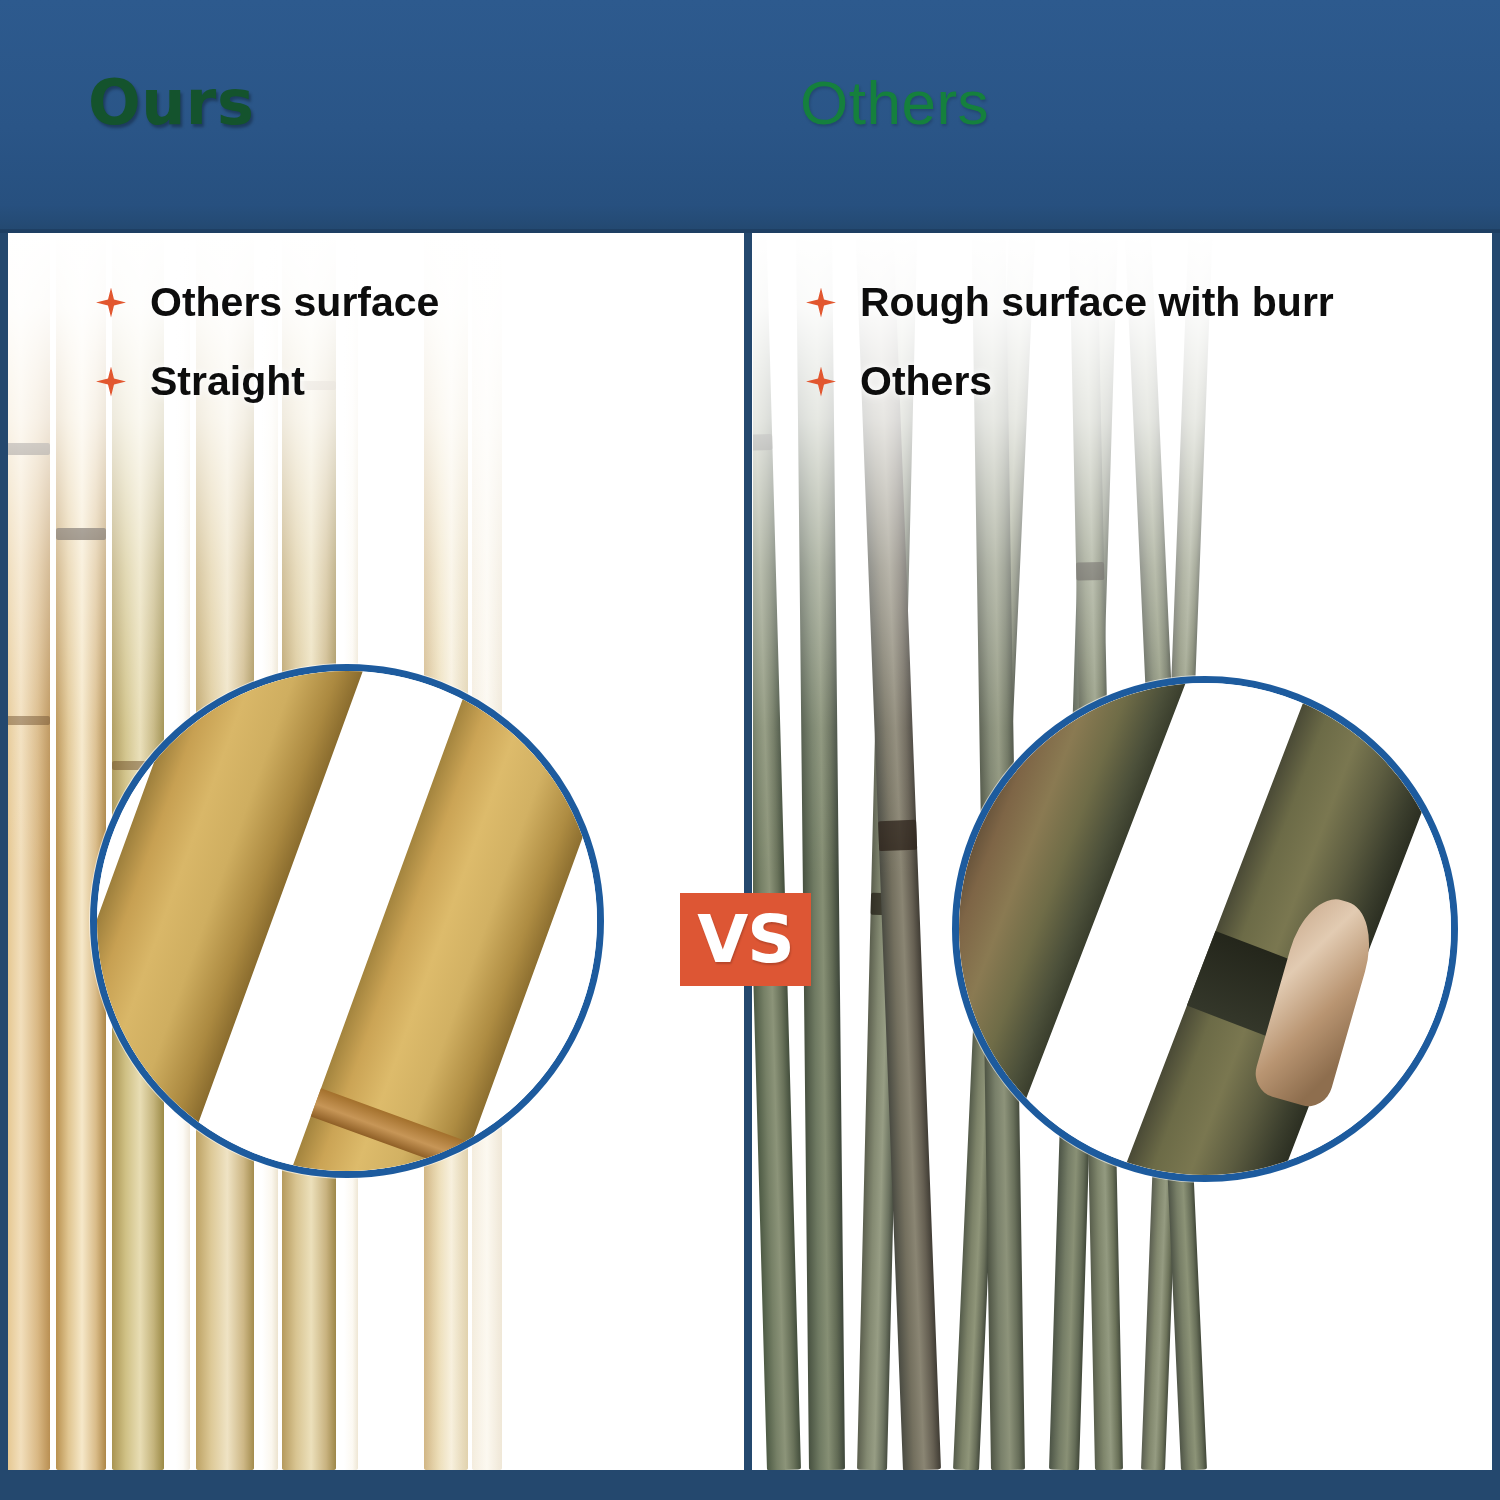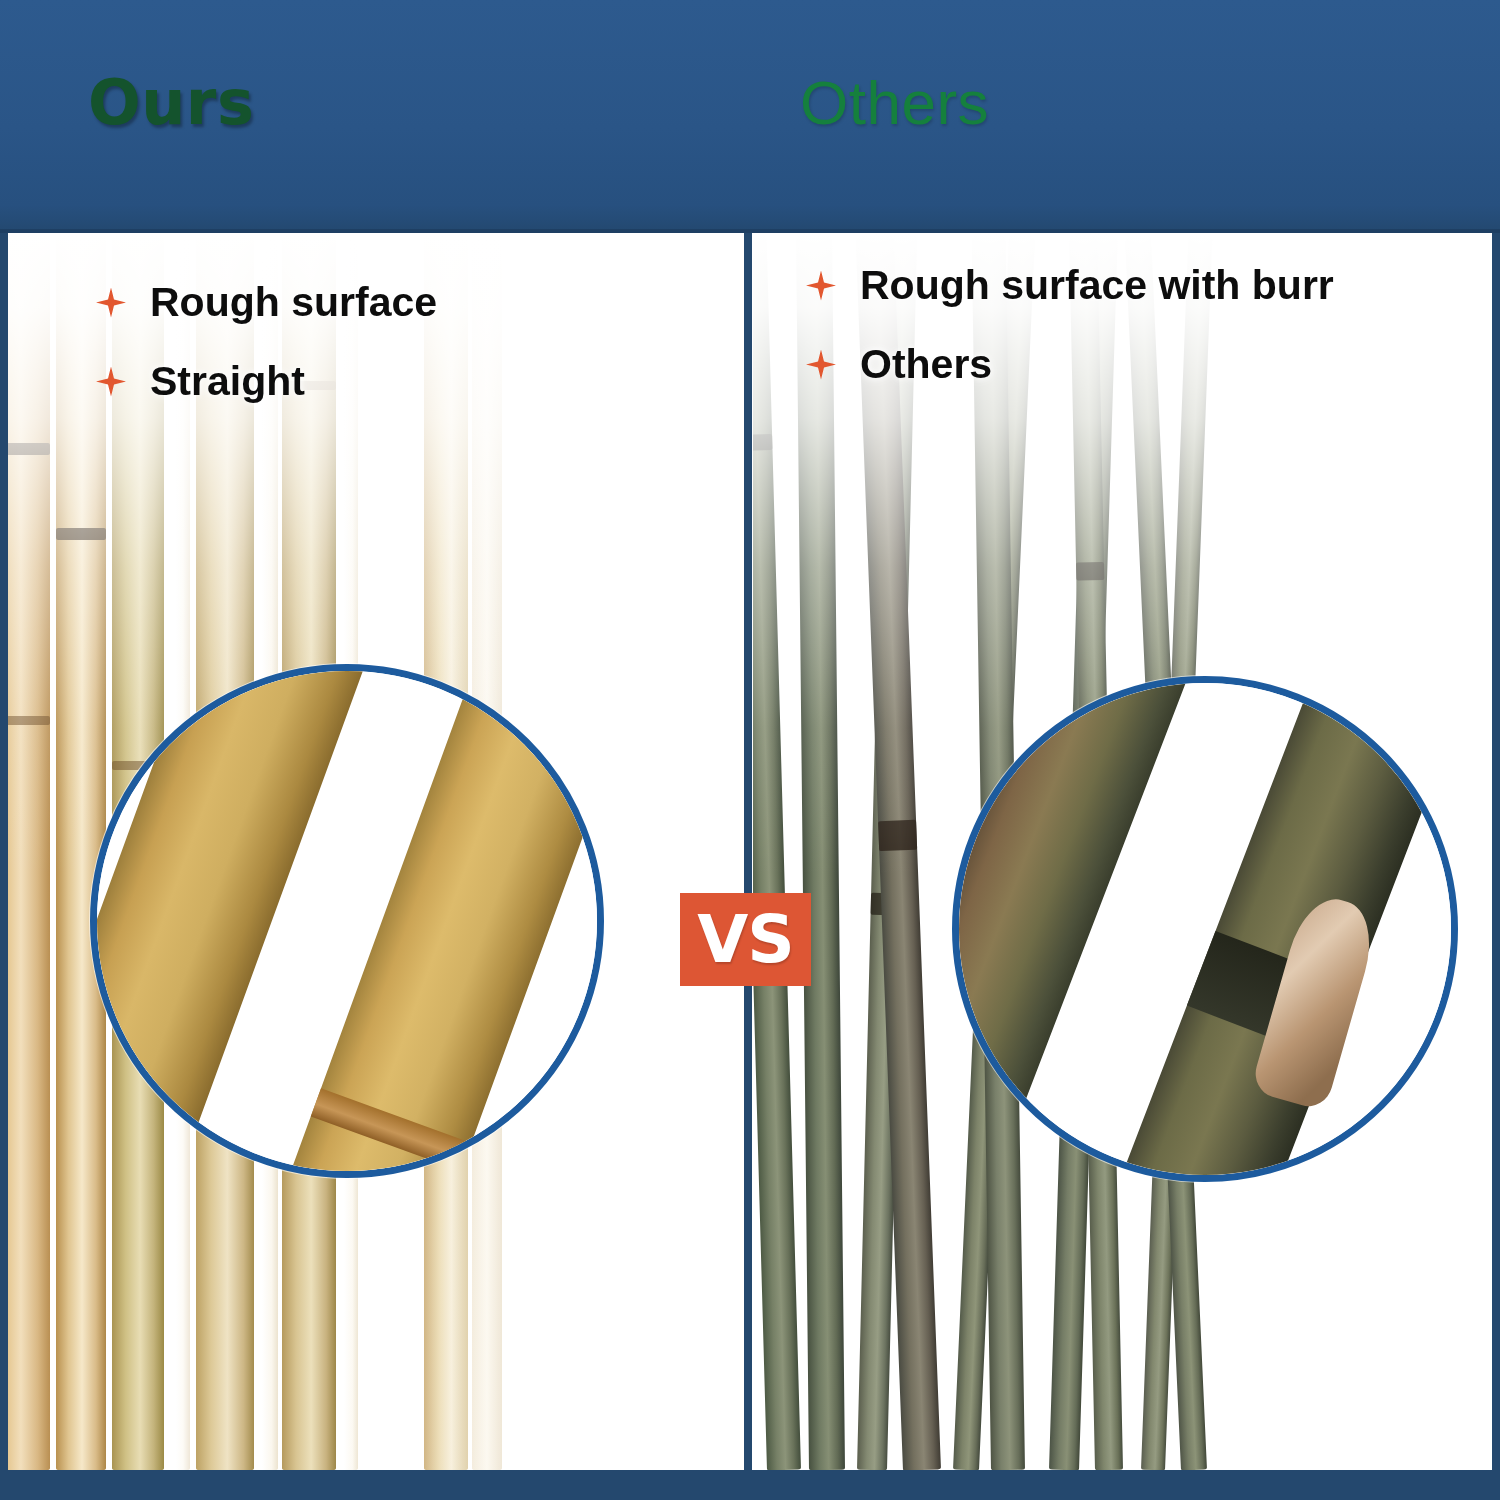--- a/index.html
+++ b/index.html
@@ -151,21 +151,21 @@
         <div class="zoomstick" style="left:250px;top:10px;width:160px;height:700px;transform:rotate(20deg);transform-origin:50% 50%;
                     background:linear-gradient(90deg,#a3843e 0%,#cba455 16%,#ddbb6b 38%,#d2b163 62%,#ae8c42 86%,#8d6f30 100%);">
           <div style="position:absolute;left:0;bottom:230px;width:100%;height:30px;background:linear-gradient(180deg,#a3702c,#c79657 55%,#8f5f26);"></div>
         </div>
       </div>
     </div>
 
     <div class="bullets bullets-left" style="left:96px;top:49px;">
       <div class="bullet-row">
         <span class="star"></span>
-        <span class="bullet-text">Rough surface</span>
+        <span class="bullet-text">Others surface</span>
       </div>
       <div class="bullet-row">
         <span class="star"></span>
         <span class="bullet-text">Straight</span>
       </div>
     </div>
   </div>
 
   <div class="panel panel-right">
     <div class="sticks">
@@ -201,21 +201,21 @@
         <div class="zoomstick" style="left:215px;top:10px;width:150px;height:720px;transform:rotate(21deg);transform-origin:50% 50%;
                     background:linear-gradient(90deg,#4a4a36 0%,#6c6b47 18%,#7a7750 42%,#5c5c40 66%,#3b3e2d 88%,#2c2f22 100%);">
           <div style="position:absolute;left:0;top:258px;width:100%;height:80px;background:linear-gradient(180deg,#24261b,#34372a);"></div>
         </div>
         <div class="zoomstick" style="left:318px;top:214px;width:78px;height:208px;transform:rotate(16deg);border-radius:46% 46% 30% 30%/30% 30% 12% 12%;
                     background:linear-gradient(120deg,#c9a98c 0%,#e2cbb2 28%,#b99572 58%,#8e6e4e 86%);">
         </div>
       </div>
     </div>
 
-    <div class="bullets bullets-right" style="left:53px;top:32px;">
+    <div class="bullets bullets-right" style="left:53px;top:49px;">
       <div class="bullet-row">
         <span class="star"></span>
         <span class="bullet-text">Rough surface with burr</span>
       </div>
       <div class="bullet-row">
         <span class="star"></span>
         <span class="bullet-text">Others</span>
       </div>
     </div>
   </div>

